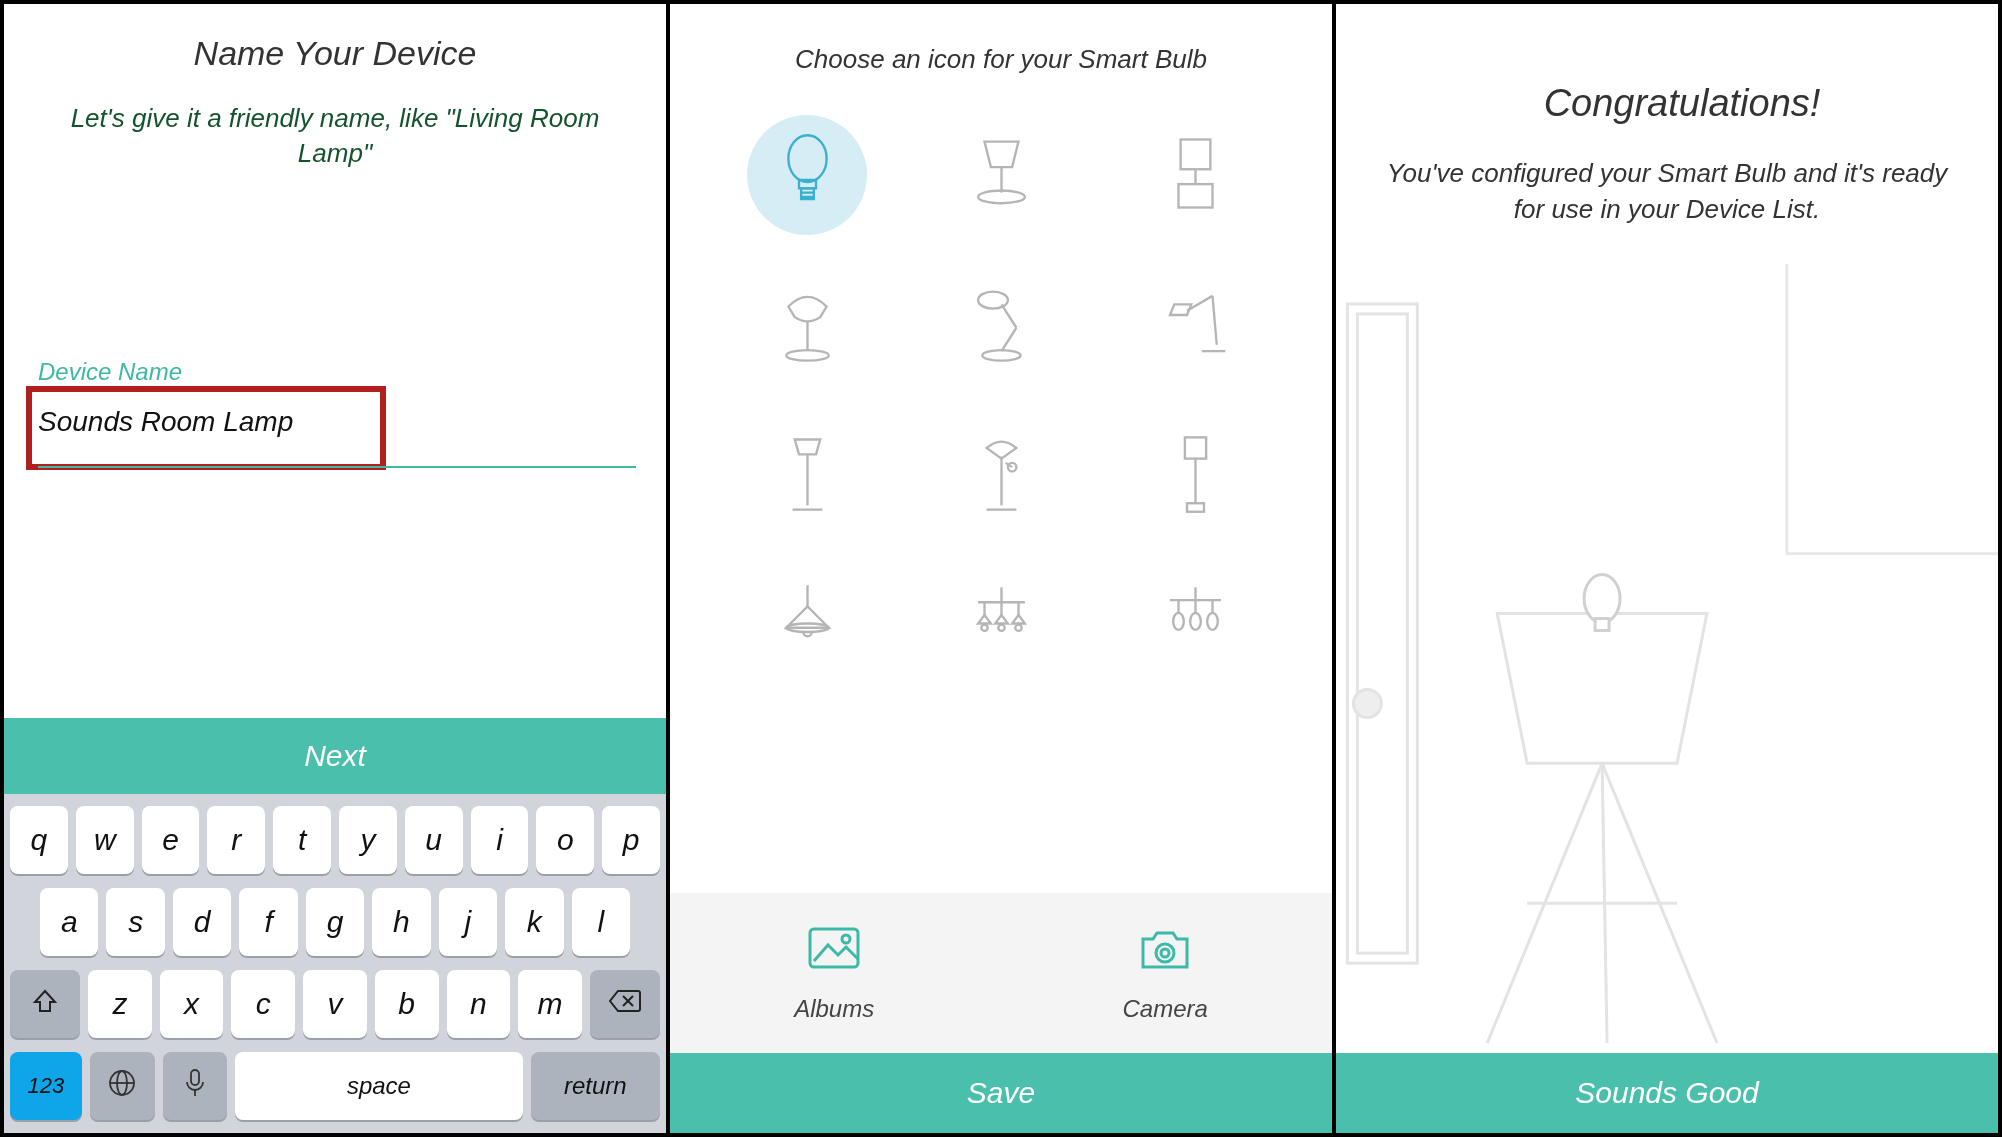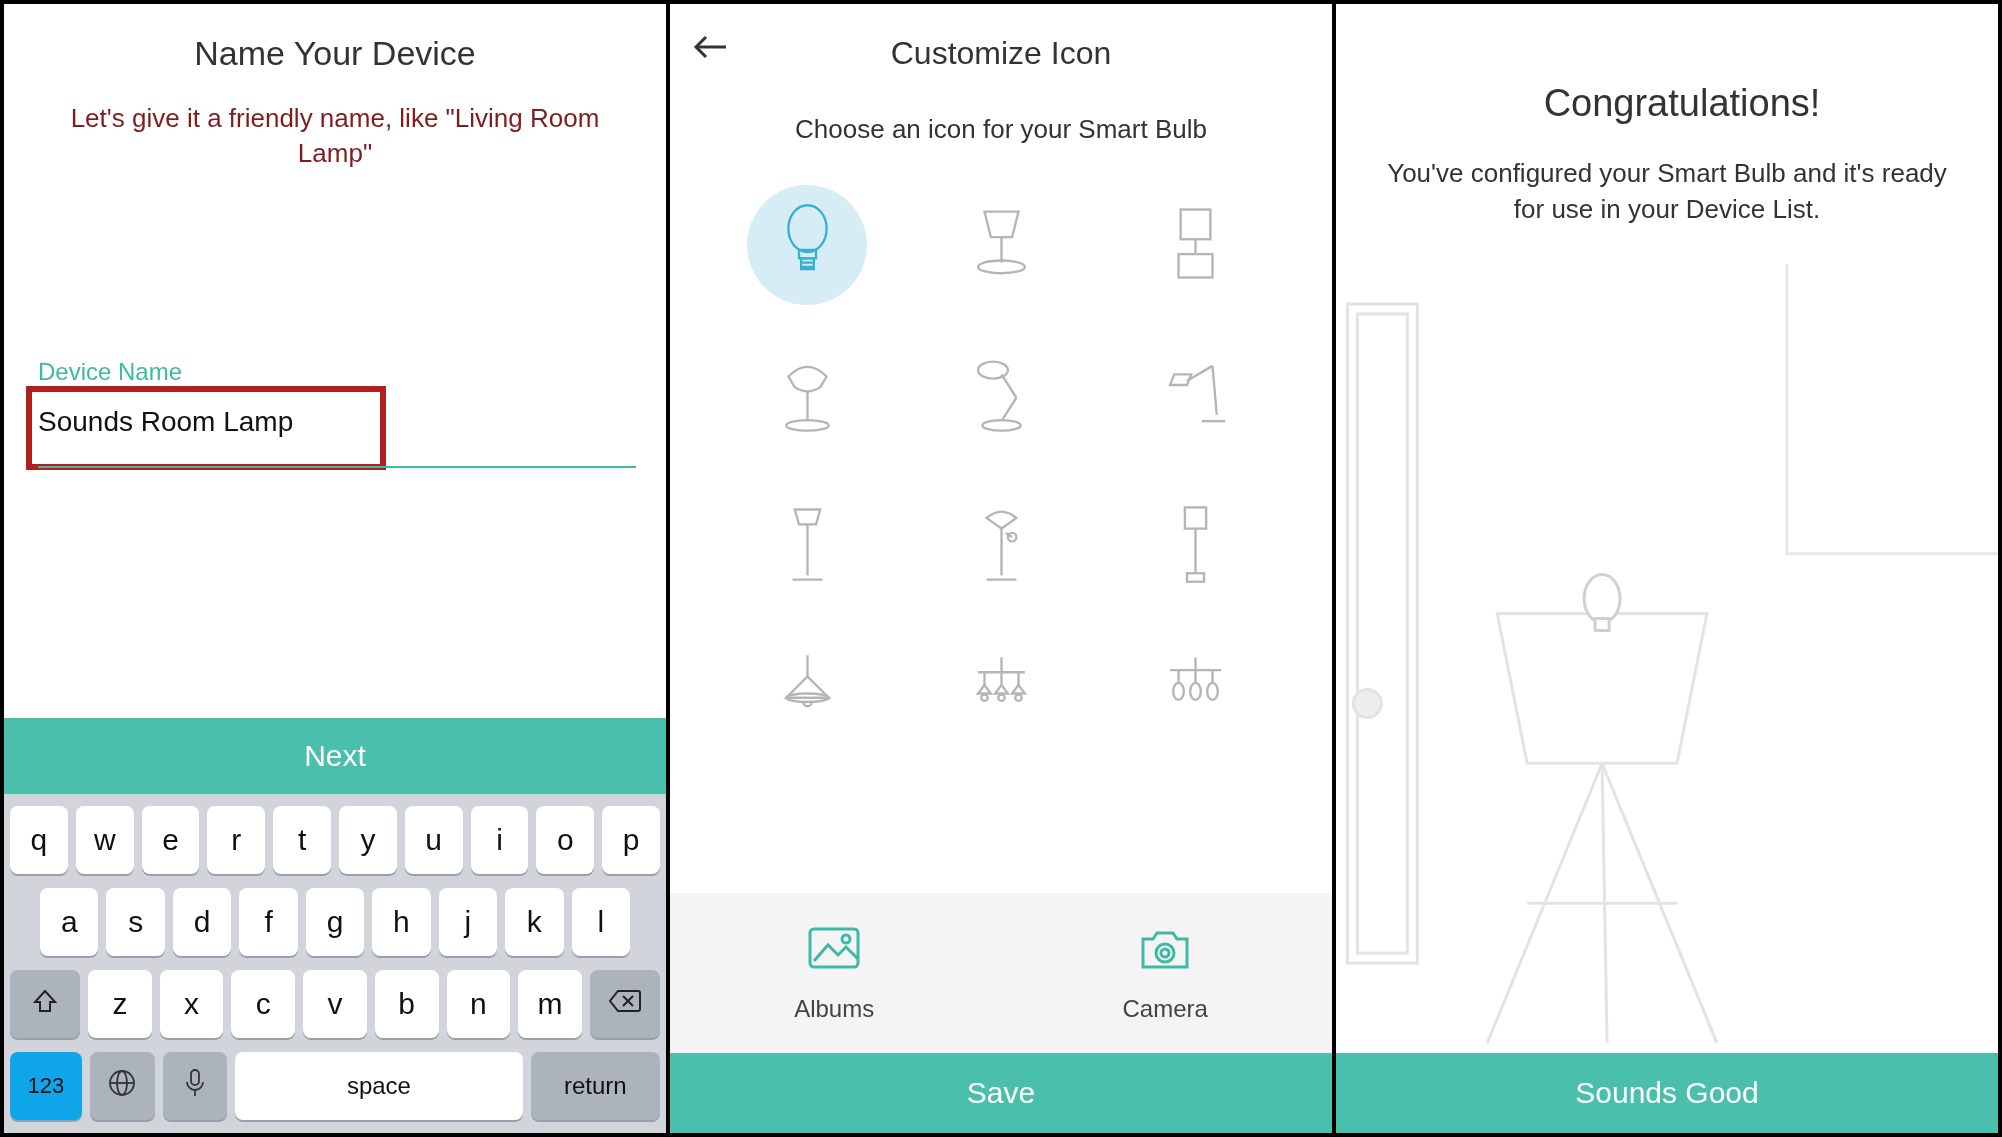--- a/index.html
+++ b/index.html
@@ -17,35 +17,36 @@
   border: 4px solid #000;
 }
 .panel {
   flex: 1;
   height: 100%;
   background: #fff;
   display: flex;
   flex-direction: column;
   position: relative;
   border-right: 4px solid #000;
+  font-style: italic;
 }
 .panel:last-child { border-right: none; }
 
 
 .p1-title {
   text-align: center;
   font-size: 34px;
   font-weight: 400;
   color: #333;
   margin-top: 30px;
 }
 .p1-sub {
   text-align: center;
   font-size: 26px;
-  color: #7f1d1d;
+  color: #14532d;
   margin: 28px 60px 0;
   line-height: 1.35;
 }
 .p1-inputwrap {
   position: absolute;
   left: 22px;
   right: 30px;
   top: 372px;
 }
 .p1-label {
@@ -324,31 +325,20 @@
               </svg>
           </span>
         </div>
         <div class="key space">space</div>
         <div class="key return">return</div>
       </div>
     </div>
   </div>
 
   <div class="panel">
-    <div class="p2-header">
-      <div class="p2-back">
-        <span>
-          <svg width="40" height="30" viewBox="0 0 40 30">
-              <line x1="6" y1="15" x2="36" y2="15" stroke="#333" stroke-width="3"></line>
-              <polyline points="16,5 6,15 16,25" fill="none" stroke="#333" stroke-width="3"></polyline>
-            </svg>
-        </span>
-      </div>
-      <div class="p2-title">Customize Icon</div>
-    </div>
     <div class="p2-sub">Choose an icon for your Smart Bulb</div>
 
     <div class="icon-grid" id="icon-grid">
         <div class="icon-cell selected">
           <span><svg viewBox="0 0 60 80">
               <ellipse cx="30" cy="26" rx="18" ry="22"></ellipse>
               <path d="M22 46 h16 v8 h-16 z"></path>
               <path d="M24 54 h12 v10 h-12 z"></path>
               <line x1="24" y1="58" x2="36" y2="58"></line>
               <line x1="24" y1="62" x2="36" y2="62"></line>

